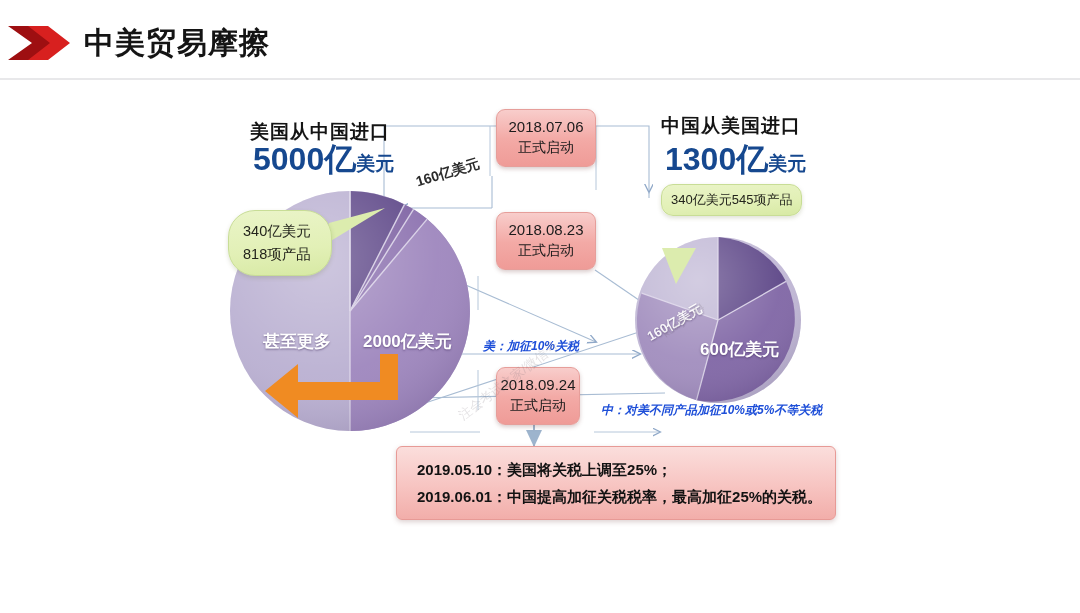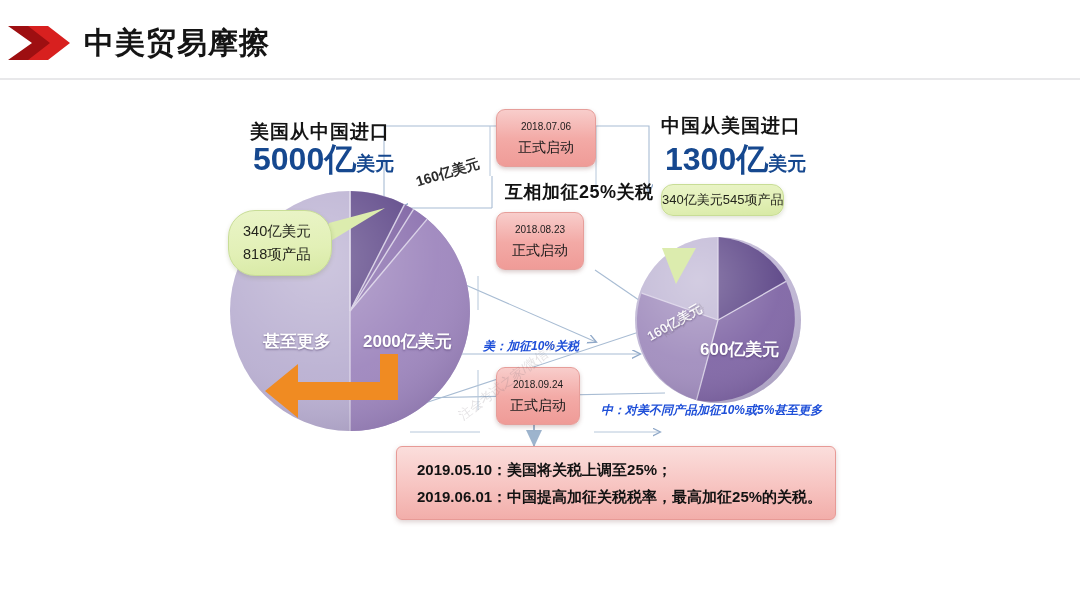--- a/index.html
+++ b/index.html
@@ -60,35 +60,35 @@
   .chip {
     position:absolute;
     background:linear-gradient(180deg,#f8cdcb 0%, #f3aaa6 52%, #ef9b97 100%);
     border:1px solid #e69e9a;
     border-radius:9px;
     box-shadow:0 2px 4px rgba(120,70,70,.28);
     text-align:center;
     color:#1b1b1b;
     padding-top:7px;
   }
-  .chip .d1 { font-size:10px; line-height:20px; }
+  .chip .d1 { font-size:15px; line-height:20px; }
   .chip .d2 { font-size:14px; line-height:21px; }
 
   
   .callout {
     position:absolute;
     background:linear-gradient(175deg,#eaf4c8 0%, #e2f0b6 60%, #d7e9a4 100%);
     border:1px solid #c8dd96;
     border-radius:12px;
     box-shadow:0 2px 4px rgba(110,120,70,.22);
     color:#23241c;
   }
   .callout-1 { padding:9px 12px 9px 14px; }
   .callout-1 div { font-size:14.5px; line-height:23px; }
-  .callout-2 { padding:6px 0; }
+  .callout-2 { padding:6px 9px; }
   .callout-2 div { font-size:13px; line-height:18px; white-space:nowrap; }
 
   
   .banner {
     position:absolute;
     background:linear-gradient(180deg,#fbdedc 0%, #f7c4c1 55%, #f2aeaa 100%);
     border:1.5px solid #e79a96;
     border-radius:6px;
     box-shadow:0 2px 5px rgba(120,70,70,.25);
     padding:9px 16px 9px 20px;
@@ -245,39 +245,38 @@
       <span class="big">1300亿</span><span class="unit">美元</span>
     </div>
 
     <div class="callout callout-2" style="left:661px; top:104px;">
       <div>340亿美元545项产品</div>
     </div>
 
     <div class="lbl slice-label" style="left:700px; top:258px;">600亿美元</div>
     <div class="lbl slice-label sm" style="left:644px; top:250px; transform:rotate(-30deg); transform-origin:0 0; opacity:.92;">160亿美元</div>
 
-    <div class="lbl center-head" style="left:505px; top:100px;">互相加征25%关税</div>
 
     <div class="chip" style="left:496px; top:29px; width:100px; height:58px;">
       <div class="d1">2018.07.06</div>
       <div class="d2">正式启动</div>
     </div>
 
-    <div class="chip" style="left:496px; top:132px; width:88px; height:58px;">
+    <div class="chip" style="left:496px; top:132px; width:100px; height:58px;">
       <div class="d1">2018.08.23</div>
       <div class="d2">正式启动</div>
     </div>
 
     <div class="chip" style="left:496px; top:287px; width:84px; height:58px;">
       <div class="d1">2018.09.24</div>
       <div class="d2">正式启动</div>
     </div>
 
     <div class="lbl side-note" style="left:483px; top:258px;">美：加征10%关税</div>
-    <div class="lbl side-note" style="left:601px; top:322px;">中：对美不同产品加征10%或5%甚至更多</div>
+    <div class="lbl side-note" style="left:601px; top:322px;">中：对美不同产品加征10%或5%不等关税</div>
 
     <div class="banner" style="left:396px; top:366px; width:440px;">
       <div>2019.05.10：美国将关税上调至25%；</div>
       <div>2019.06.01：中国提高加征关税税率，最高加征25%的关税。</div>
     </div>
 
     <div class="watermark wm1">注会考试之家/微信号</div>
     <div class="watermark wm2">kuaijicn44</div>
 
   </div>

